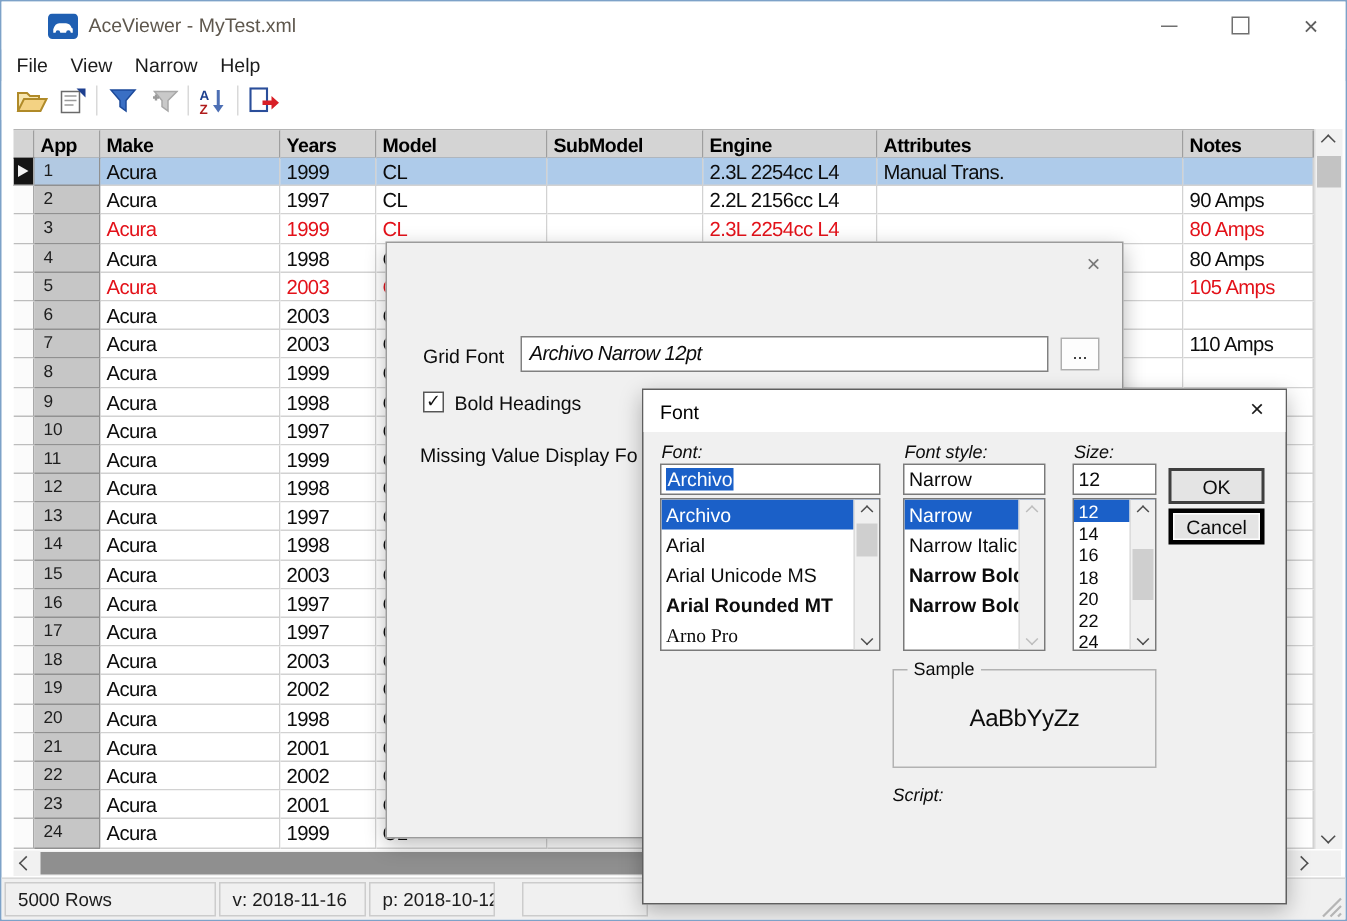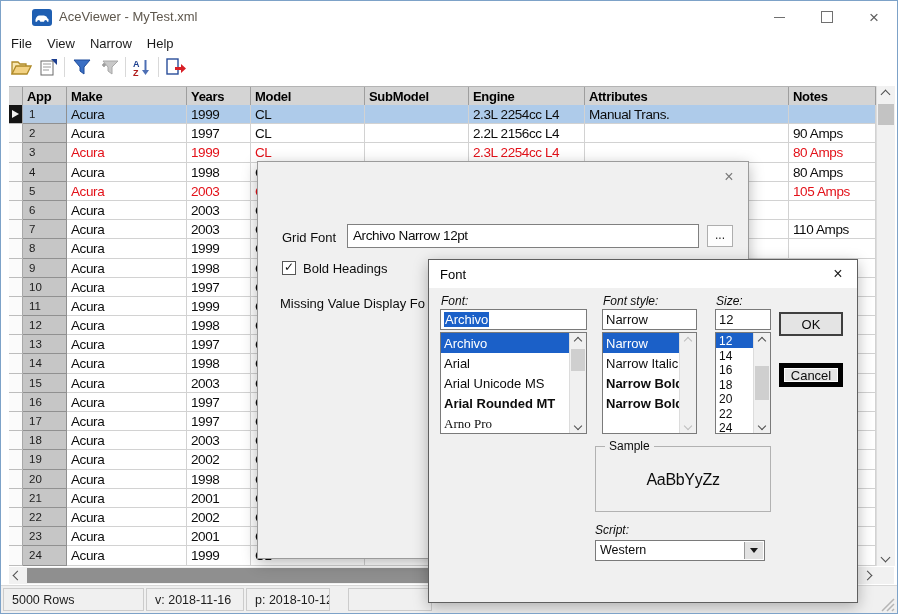--- a/index.html
+++ b/index.html
@@ -54,21 +54,21 @@
   .grip{left:878px;top:595px;}
   
   .dialog{box-sizing:border-box;background:#f0f0f0;box-shadow:0 4px 14px rgba(0,0,0,0.28);}
   .dtitle{position:absolute;left:0;top:0;right:0;background:#fff;display:flex;align-items:center;}
   .dclose{position:absolute;display:flex;align-items:center;justify-content:center;font-size:16px;line-height:1;}
   .ps{left:256px;top:160px;width:492px;height:398px;border:1px solid #9b9b9b;z-index:40;}
   .ps .dtitle{height:29px;}
   .ps-title{margin-left:14px;font-size:13px;color:#9a9a9a;}
   .ps .dclose{right:8px;top:5px;width:22px;height:20px;color:#7a7a7a;}
   .pslabel{font-size:13px;color:#0c0c0c;}
-  .psedit{box-sizing:border-box;background:#fff;border:1px solid #808080;font-size:13.5px;letter-spacing:-0.4px;color:#0c0c0c;padding:3px 0 0 5px;}
+  .psedit{box-sizing:border-box;background:#fff;border:1px solid #808080;font-size:13.5px;letter-spacing:-0.4px;color:#0c0c0c;padding:3px 0 0 5px;font-style:italic;}
   .psbrowse{box-sizing:border-box;background:#fdfdfd;border:1px solid #aeaeae;font-size:12px;color:#222;display:flex;align-items:flex-end;justify-content:center;padding-bottom:4px;}
   .cbx{box-sizing:border-box;width:14px;height:14px;background:#fff;border:1px solid #565656;display:flex;align-items:center;justify-content:center;}
   .cbx span{font-family:"DejaVu Sans",sans-serif;font-size:12px;font-weight:bold;color:#111;margin-top:-2px;}
   .fd{left:427px;top:258px;width:430px;height:344px;border:1px solid #5f5f5f;z-index:50;}
   .fd .dtitle{height:28px;}
   .fd-title{margin-left:11px;font-size:13px;color:#000;}
   .fd .dclose{right:7px;top:4px;width:24px;height:20px;color:#1a1a1a;}
   .fdlabel{font-size:12px;color:#0c0c0c;font-style:italic;}
   .fdedit{box-sizing:border-box;background:#fff;border:1px solid #7a7a7a;font-size:13px;color:#0c0c0c;padding:2px 0 0 3px;overflow:hidden;white-space:nowrap;}
   .hl{background:#1b60c8;color:#fff;padding:0 1px;}
@@ -78,21 +78,21 @@
   .li.b{font-weight:bold;}
   .li.i{}
   .li.ser{font-family:"Liberation Serif",serif;}
   .li.sz{height:14.5px;font-size:12px;padding-top:1px;}
   .lsb{position:absolute;right:0;top:0;bottom:0;width:16px;background:#f0f0f0;border-left:1px solid #dcdcdc;}
   .lsb .sA{position:absolute;left:0;width:16px;height:15px;display:flex;align-items:center;justify-content:center;}
   .lsb .sA .chev{width:5px;height:5px;}
   .lthumb{position:absolute;left:1px;width:14px;background:#cfcfcf;}
   .btn{box-sizing:border-box;background:#e4e4e4;font-size:13px;color:#0c0c0c;display:flex;align-items:center;justify-content:center;}
   .btn.def{border:2px solid #3f3f3f;}
-  .btn.reg{border:5px solid #000000;box-shadow:inset 0 0 0 1px #fdfdfd;margin-top:24px;}
+  .btn.reg{border:3px solid #000000;box-shadow:inset 0 0 0 1px #fdfdfd;}
   .groupbox{box-sizing:border-box;border:1px solid #b2b2b2;}
   .gbLabel{position:absolute;top:-8px;left:9px;background:#f0f0f0;padding:0 4px;font-size:12px;color:#0c0c0c;}
   .sampleText{position:absolute;left:0;right:0;top:24px;text-align:center;font-size:16px;letter-spacing:-0.3px;color:#0c0c0c;}
   .combo{box-sizing:border-box;background:#fff;border:1px solid #7a7a7a;font-size:12.5px;color:#0c0c0c;padding:2px 0 0 4px;}
   .comboBtn{position:absolute;right:1px;top:1px;bottom:1px;width:18px;background:#e2e2e2;border-left:1px solid #9a9a9a;display:flex;align-items:center;justify-content:center;}
   .dtri{width:0;height:0;border-left:4px solid transparent;border-right:4px solid transparent;border-top:5px solid #1a1a1a;}
 </style>
 </head>
 <body>
 
@@ -562,21 +562,15 @@
 
     <div class="abs btn def" style="left:350px;top:52px;width:64px;height:24px">OK</div>
     <div class="abs btn reg" style="left:350px;top:79px;width:64px;height:24px">Cancel</div>
 
     <div class="abs groupbox" style="left:166px;top:186px;width:176px;height:66px">
       <span class="gbLabel">Sample</span>
       <div class="sampleText">AaBbYyZz</div>
     </div>
 
     <div class="abs fdlabel" style="left:166px;top:263px">Script:</div>
-    <div class="abs combo" style="left:166px;top:280px;width:170px;height:21px">
-      <span>Western</span>
-      <div class="comboBtn">
-          <div class="dtri"></div>
-        </div>
-    </div>
   </div>
 
 </div>
 
 </body></html>

